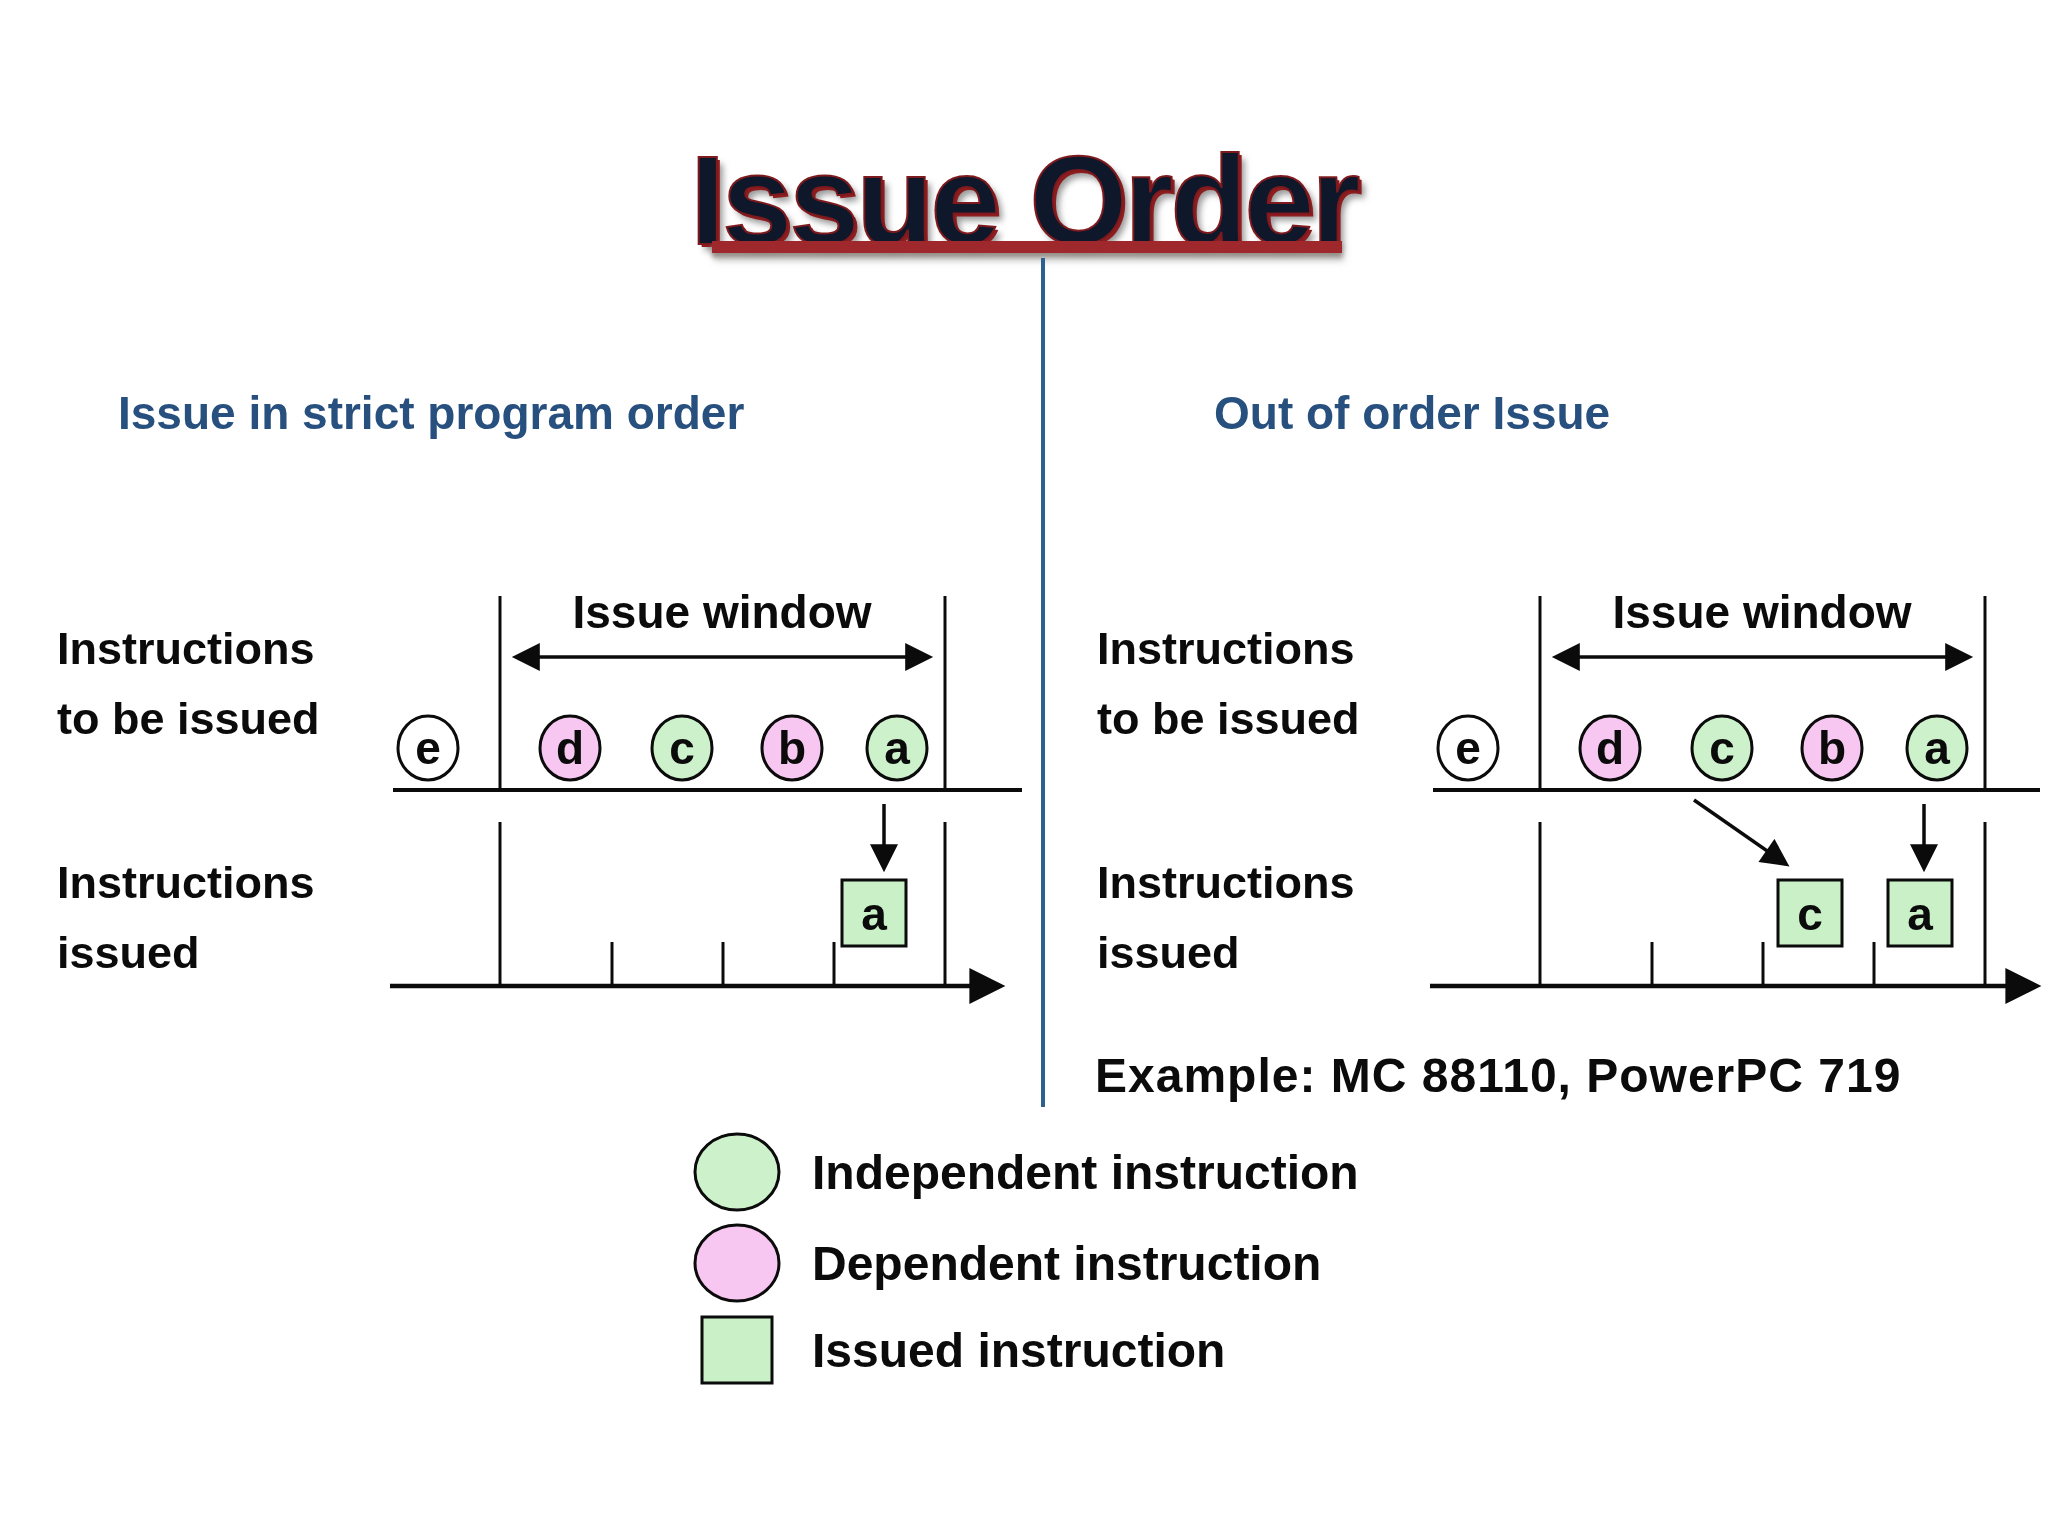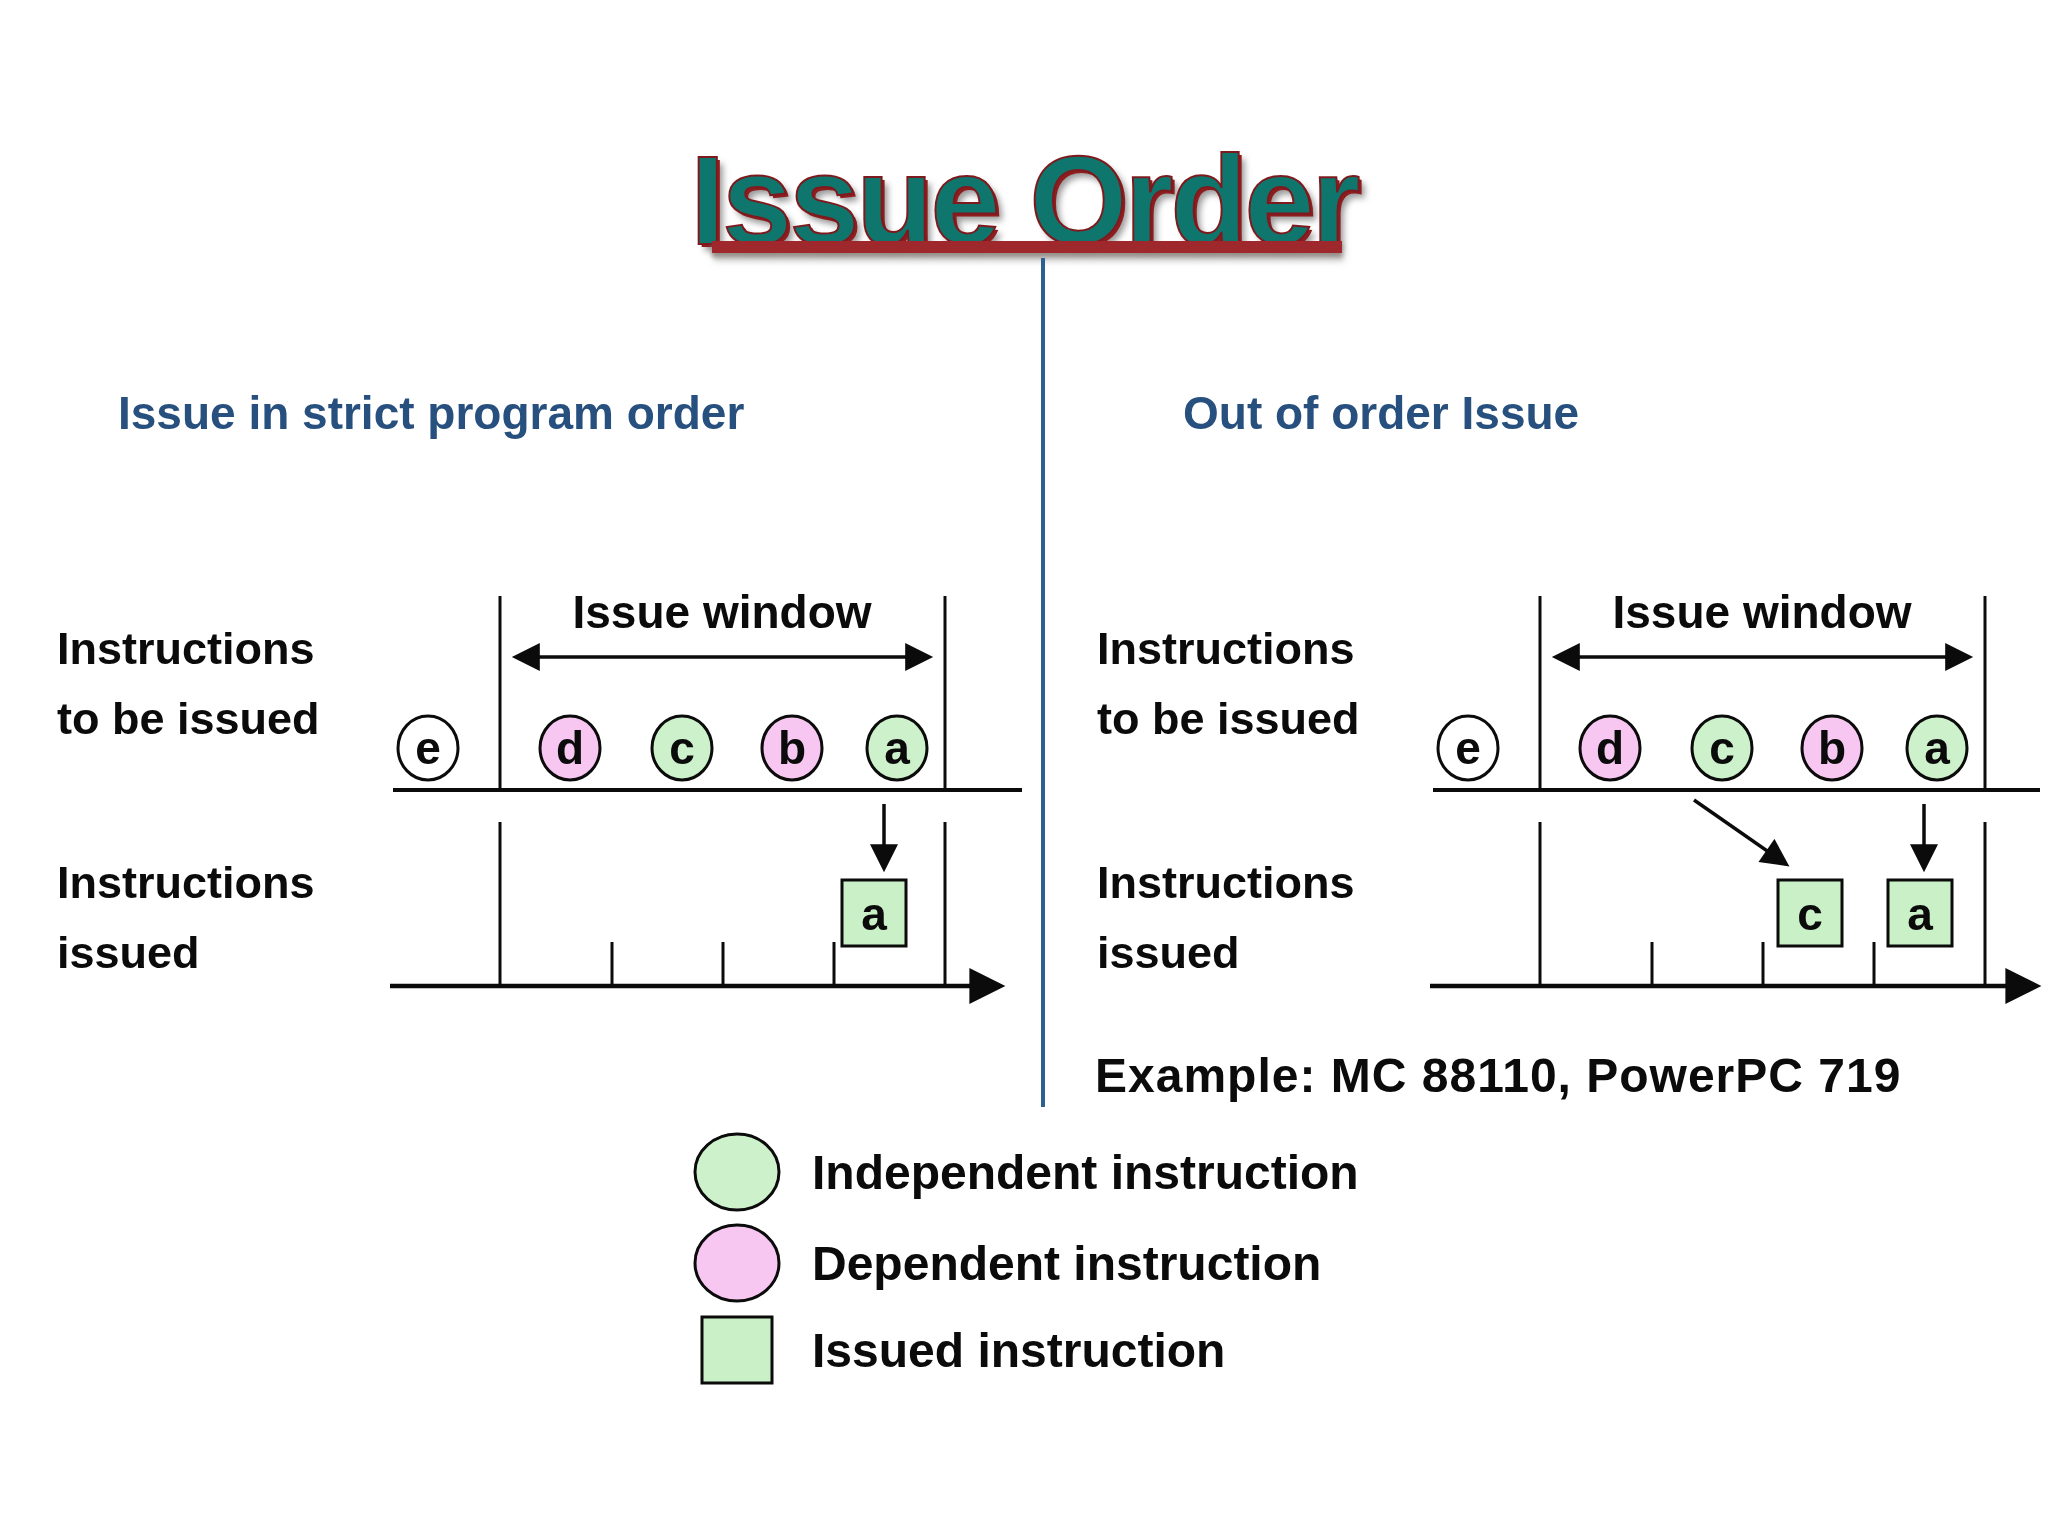--- a/index.html
+++ b/index.html
@@ -1,28 +1,28 @@
 <!DOCTYPE html>
 <html><head>
 <meta charset="utf-8">
 <style>
   html,body{margin:0;padding:0;background:#ffffff;}
   #canvas{position:relative;width:2048px;height:1536px;background:#ffffff;overflow:hidden;
           font-family:"Liberation Sans",sans-serif;color:#0b0b0b;}
   .abs{position:absolute;}
   #title{top:128px;left:50%;transform:translateX(-50%);
          font-size:126px;font-weight:bold;letter-spacing:-3px;white-space:nowrap;
-         color:#0f766e;-webkit-text-stroke:2px #7e1a1d;
+         color:#0f172a;-webkit-text-stroke:2px #7e1a1d;
          text-shadow:3px 3px 0 #8e1d20, 6px 7px 6px rgba(120,120,120,0.75);}
   #title-underline{top:241px;left:712px;width:630px;height:12px;background:#9e282b;
          box-shadow:0 4px 4px rgba(140,132,125,0.85), 2px 8px 6px rgba(150,150,150,0.5);}
   #divider{left:1041px;top:258px;width:4px;height:849px;background:#2d5f8f;}
   .heading{top:386px;font-size:46px;font-weight:bold;color:#27507f;white-space:nowrap;}
   #heading-left{left:70px;margin-left:48px;}
-  #heading-right{left:1183px;}
+  #heading-right{left:1214px;}
   #example{left:1095px;top:1048px;font-size:48px;font-weight:bold;letter-spacing:1px;white-space:nowrap;}
   svg{position:absolute;top:0;left:0;}
   svg text{font-family:"Liberation Sans",sans-serif;font-weight:bold;fill:#0b0b0b;}
   .lbl{font-size:45px;}
   .winlbl{font-size:46px;text-anchor:middle;}
   .qletter{font-size:46px;text-anchor:middle;}
   .sqletter{font-size:46px;text-anchor:middle;}
   .leglbl{font-size:48px;}
   .stroke{stroke:#0b0b0b;fill:none;}
 </style>

